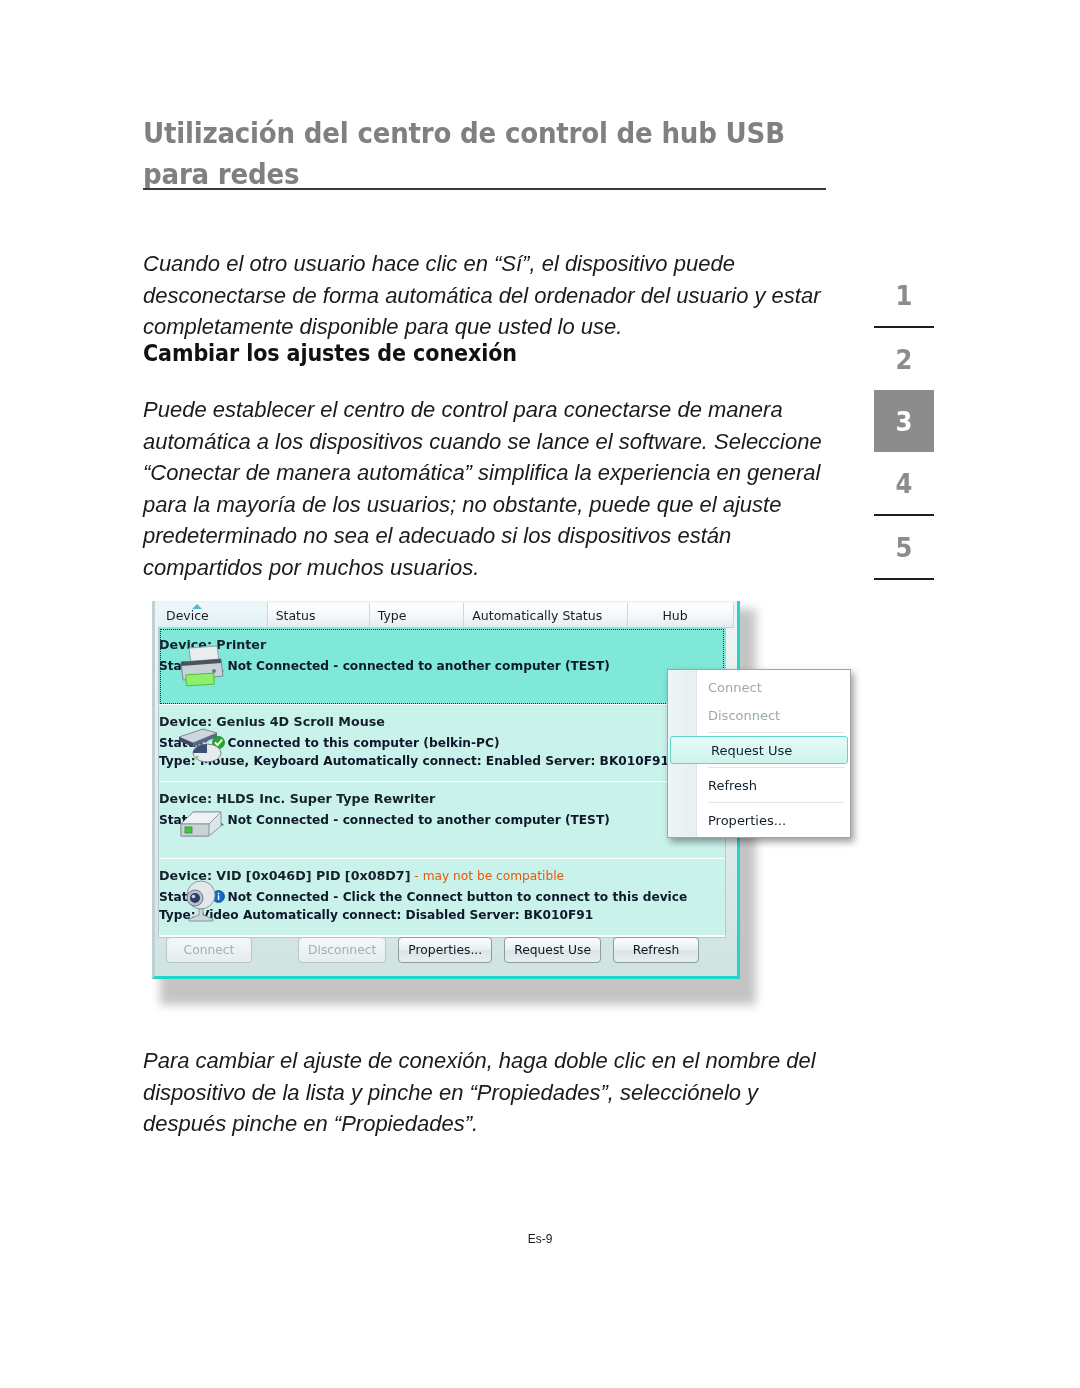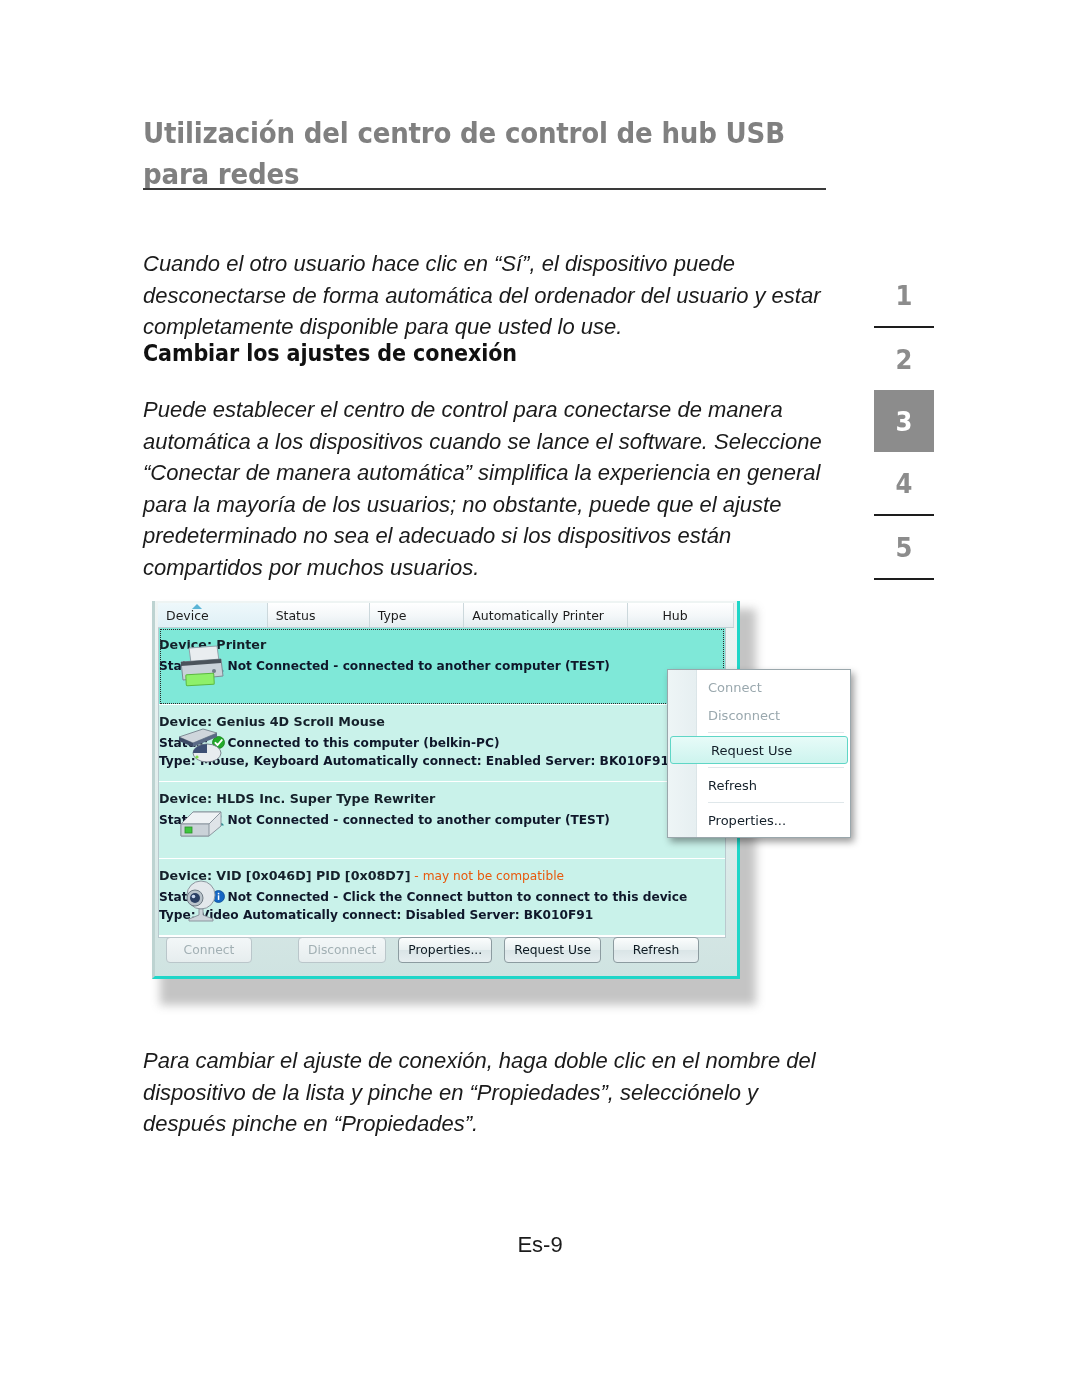--- a/index.html
+++ b/index.html
@@ -60,21 +60,21 @@
   }
   #para2 { top: 394px; width: 700px; }
   #para3 { top: 1045px; width: 700px; }
 
   .footer {
     position: absolute;
     left: 0;
     top: 1232px;
     width: 1080px;
     text-align: center;
-    font-size: 22px;
+    font-size: 12px;
     color: #1b1b1b;
   }
 
   
   .page-index {
     position: absolute;
     left: 874px;
     top: 264px;
     width: 60px;
   }
@@ -345,21 +345,21 @@
 
 <div class="shot">
   <div class="shot-shadow"></div>
   <div class="win">
     <div class="win-inner"></div>
 
     <div class="col-header" id="col-header">
         <div class="col sorted" style="width: 116px;"><span class="sort-arrow"></span><span>Device</span></div>
         <div class="col" style="width: 108px;"><span>Status</span></div>
         <div class="col" style="width: 100px;"><span>Type</span></div>
-        <div class="col" style="width: 174px;"><span>Automatically Printer</span></div>
+        <div class="col" style="width: 174px;"><span>Automatically Status</span></div>
         <div class="col" style="width: 84px; margin-left: 26px;"><span>Hub</span></div>
       </div>
 
     <div class="list" id="device-list">
         <div class="row selected">
           <div class="dev-icon">
             <svg viewBox="0 0 56 48" width="56" height="48">
               <path d="M16 4 L44 2 L46 17 L18 19 Z" fill="#e9edf0" stroke="#93a0aa" stroke-width="1"></path>
               <path d="M8 18 L48 15 L50 32 L10 36 Z" fill="#c9d2d9" stroke="#7d8a94" stroke-width="1"></path>
               <path d="M8 18 L48 15 L48 19 L8 22 Z" fill="#4a535b"></path>

